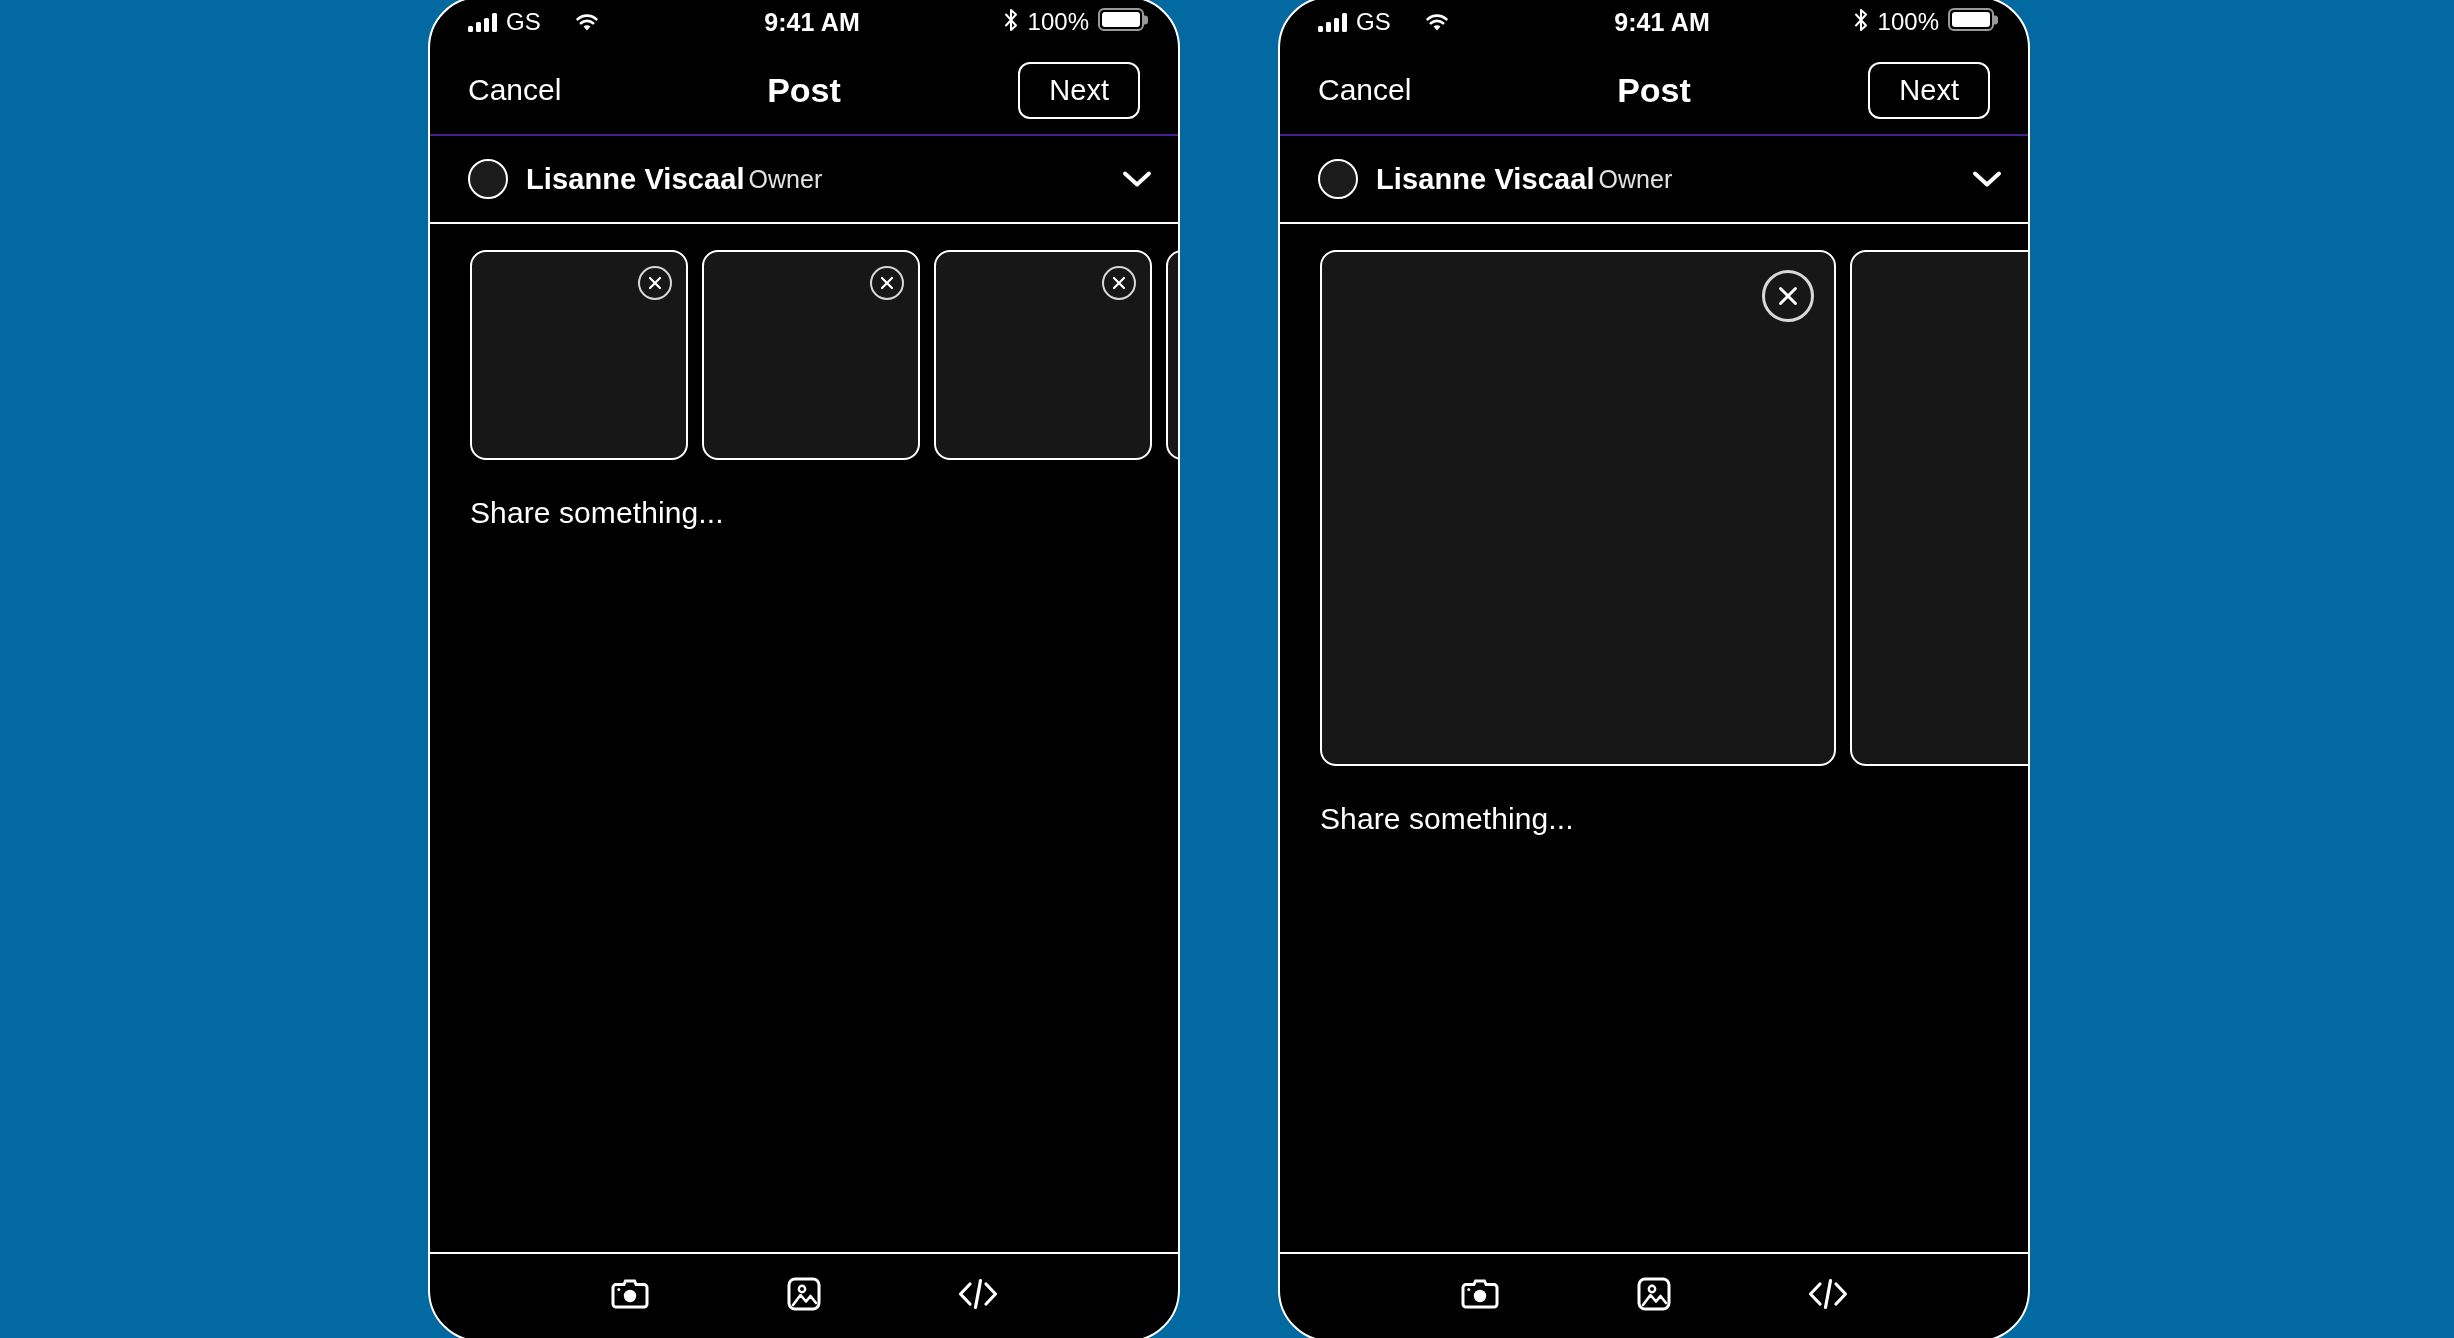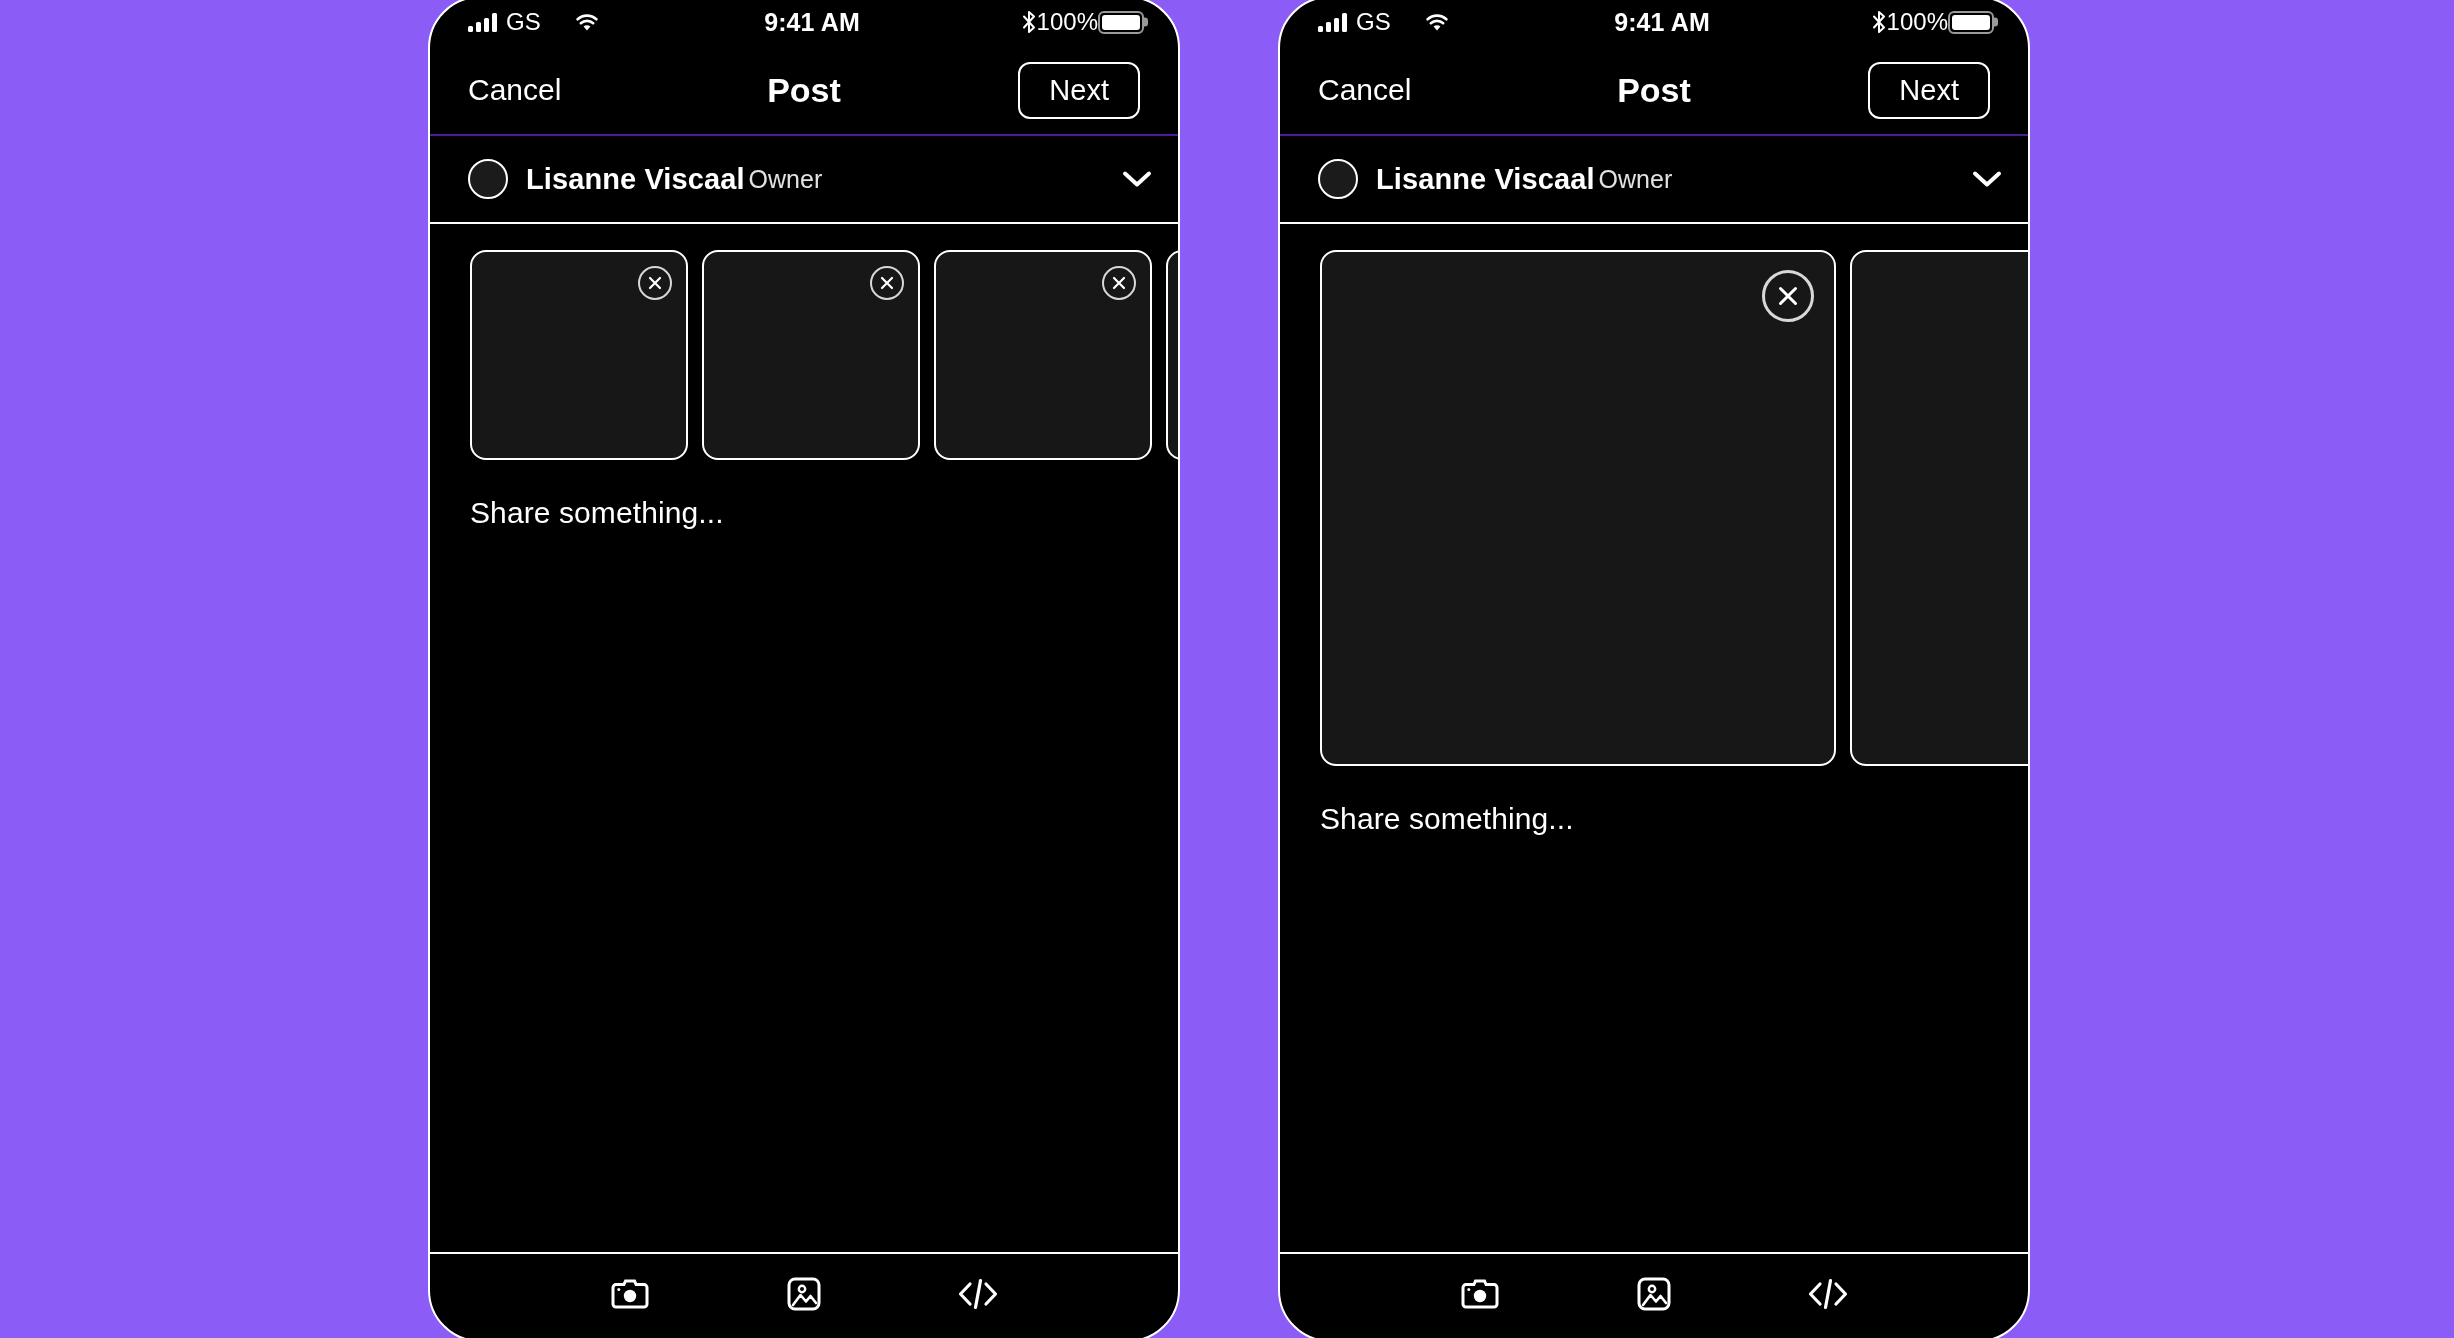--- a/index.html
+++ b/index.html
@@ -14,21 +14,21 @@
     position: relative;
     overflow: hidden;
     font-family: "Liberation Sans", sans-serif;
     color: #ffffff;
     -webkit-font-smoothing: antialiased;
   }
 
   .stage {
     position: absolute;
     inset: 0;
-    background: #8b5cf6;
+    background: #0369a1;
   }
 
   
   .phone {
     position: absolute;
     top: 0;
     background: #000000;
     border: 2px solid #ffffff;
     border-radius: 52px;
     box-sizing: border-box;
@@ -70,21 +70,21 @@
     left: 16px; right: 0;
     text-align: center;
     font-size: 25px;
     font-weight: 700;
     letter-spacing: 0.1px;
     pointer-events: none;
   }
   .sb-right {
     margin-left: auto;
     display: flex;
-    align-items: center;
+    gap: 9px;
     z-index: 2;
   }
   .carrier-label {
     font-size: 24px;
     font-weight: 400;
     letter-spacing: 0.2px;
   }
   .signal-bars {
     display: flex;
     align-items: flex-end;

